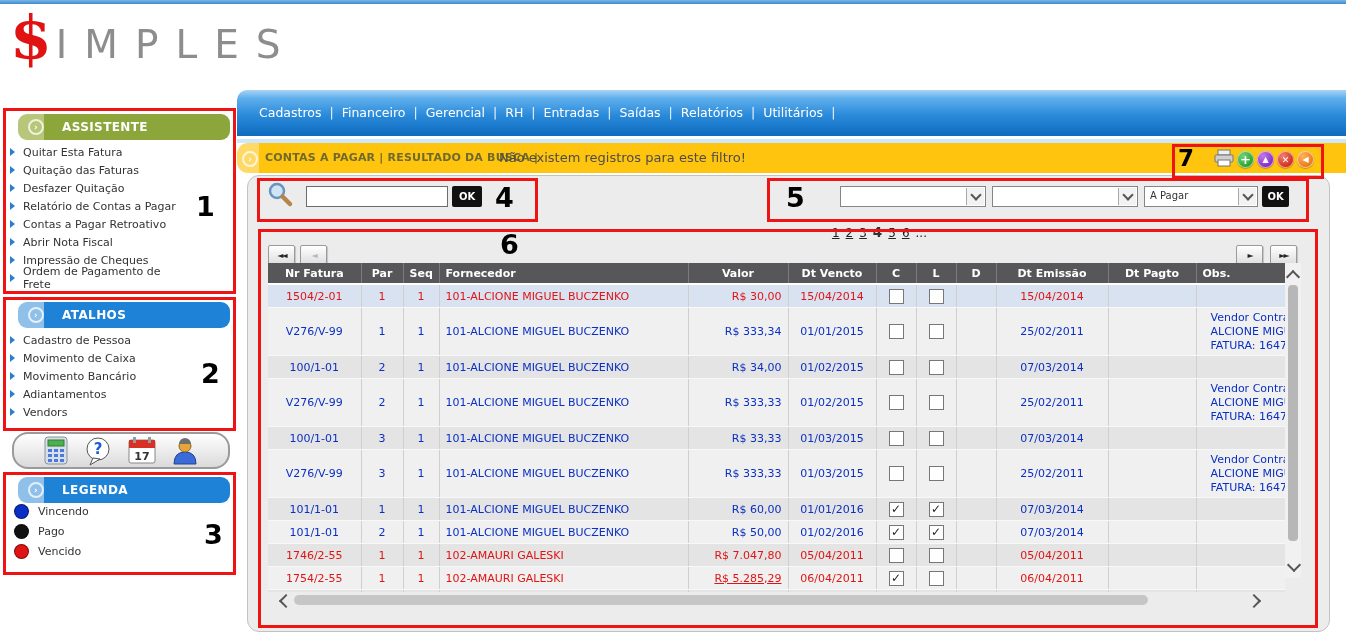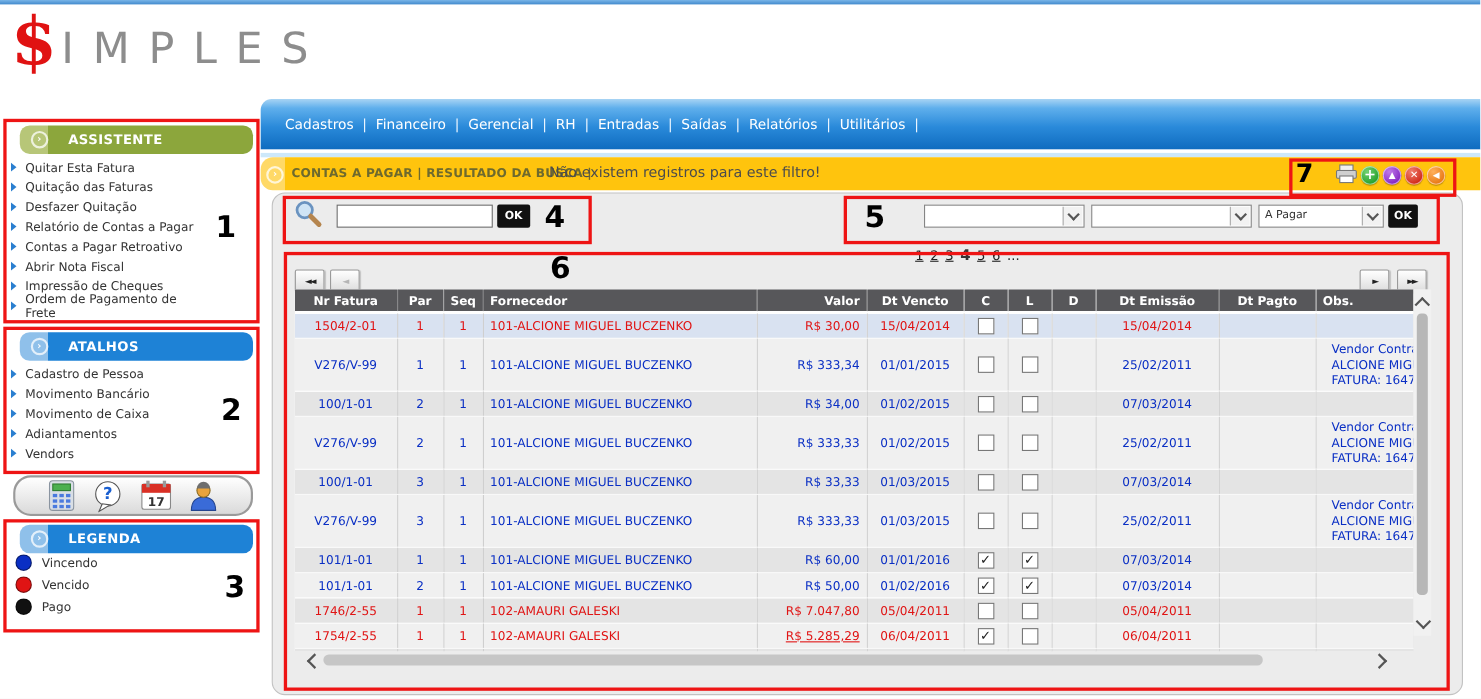--- a/index.html
+++ b/index.html
@@ -205,25 +205,25 @@
     <span class="hdr-glyph">›</span>
     <span>ATALHOS</span>
   </div>
   <div class="abs side-list" style="top:331px;">
       <div class="side-item">
         <span class="tri"></span>
         <span>Cadastro de Pessoa</span>
       </div>
       <div class="side-item">
         <span class="tri"></span>
+        <span>Movimento de Caixa</span>
+      </div>
+      <div class="side-item">
+        <span class="tri"></span>
         <span>Movimento Bancário</span>
-      </div>
-      <div class="side-item">
-        <span class="tri"></span>
-        <span>Movimento de Caixa</span>
       </div>
       <div class="side-item">
         <span class="tri"></span>
         <span>Adiantamentos</span>
       </div>
       <div class="side-item">
         <span class="tri"></span>
         <span>Vendors</span>
       </div>
     </div>
@@ -274,26 +274,26 @@
   <div class="abs pill blue" style="top:477px;">
     <span class="hdr-glyph">›</span>
     <span>LEGENDA</span>
   </div>
   <div class="abs side-list" style="top:501px;">
       <div class="legend-item">
         <span class="dot" style="background: rgb(10, 47, 196);"></span>
         <span>Vincendo</span>
       </div>
       <div class="legend-item">
+        <span class="dot" style="background: rgb(17, 17, 17);"></span>
+        <span>Pago</span>
+      </div>
+      <div class="legend-item">
         <span class="dot" style="background: rgb(224, 20, 20);"></span>
         <span>Vencido</span>
-      </div>
-      <div class="legend-item">
-        <span class="dot" style="background: rgb(17, 17, 17);"></span>
-        <span>Pago</span>
       </div>
     </div>
 
   <div class="abs content-panel"></div>
 
   <span class="abs search-glass">
     <svg width="28" height="28" viewBox="0 0 28 28">
       <circle cx="11" cy="11" r="7" fill="#cfe4f5" stroke="#6a93c0" stroke-width="2.5"></circle>
       <line x1="16.5" y1="16.5" x2="24" y2="24" stroke="#b5854e" stroke-width="4.5" stroke-linecap="round"></line>
     </svg>
@@ -342,21 +342,21 @@
           <col style="width: 112px;">
           <col style="width: 88px;">
           <col style="width: 89px;">
         </colgroup>
         <thead>
           <tr>
             <th style="text-align: center;">Nr Fatura</th>
             <th style="text-align: center;">Par</th>
             <th style="text-align: center;">Seq</th>
             <th style="text-align: left;">Fornecedor</th>
-            <th style="text-align: right;">Valor</th>
+            <th style="">Valor</th>
             <th style="text-align: center;">Dt Vencto</th>
             <th style="text-align: center;">C</th>
             <th style="text-align: center;">L</th>
             <th style="text-align: center;">D</th>
             <th style="text-align: center;">Dt Emissão</th>
             <th style="text-align: center;">Dt Pagto</th>
             <th style="text-align: left;">Obs.</th>
           </tr>
         </thead>
         <tbody>

